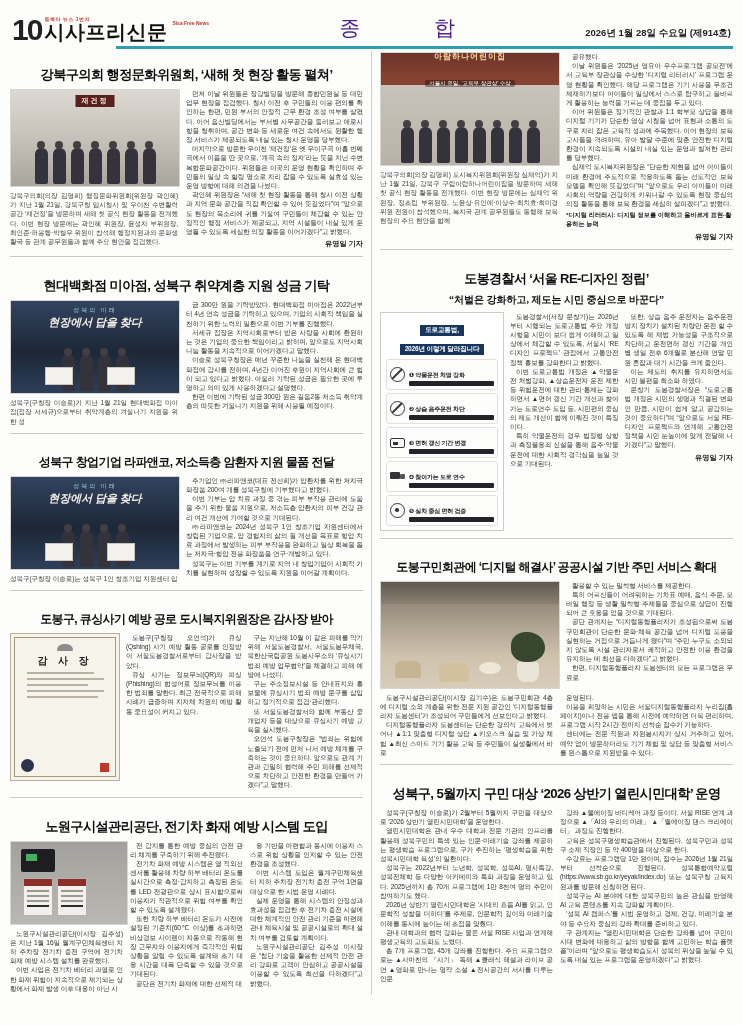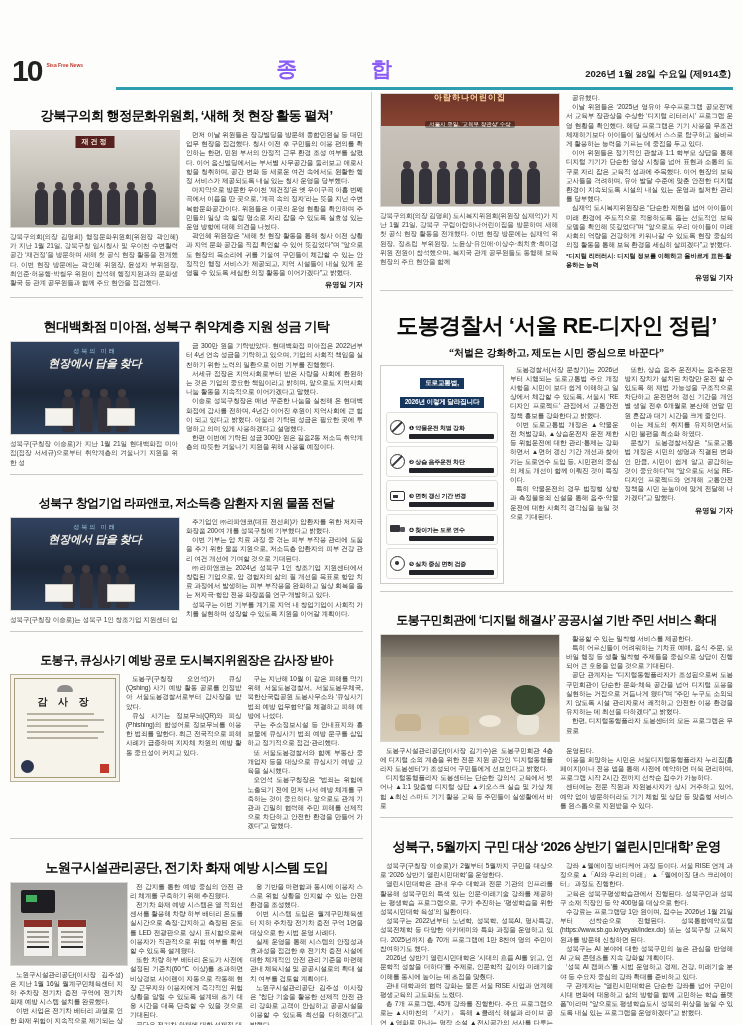--- a/index.html
+++ b/index.html
@@ -8,33 +8,33 @@
   .page { position:relative; width:743px; height:1025px; background:#fdfdfc; }
 
   
   .masthead { display:flex; align-items:flex-end; justify-content:space-between; padding:14px 12px 0 12px; }
   .logo { display:flex; align-items:flex-end; gap:3px; }
   .logo-num { font-size:30px; font-weight:900; line-height:0.8; letter-spacing:-2px; }
   .logo-kr-wrap { display:flex; flex-direction:column; line-height:1; }
   .logo-tag { font-size:5px; color:#c0392b; font-weight:700; letter-spacing:0.5px; }
   .logo-kr { font-size:20px; font-weight:800; letter-spacing:0.5px; color:#111; }
   .logo-en { font-size:5px; color:#c0392b; font-weight:700; margin-left:2px; align-self:flex-start; padding-top:3px; }
-  .section { font-size:21px; font-weight:700; letter-spacing:34px; padding-left:34px; color:#8b5cf6;margin-top:41px; }
+  .section { font-size:21px; font-weight:400; letter-spacing:34px; padding-left:34px; color:#4c1d95; }
   .issue { font-size:9.5px; font-weight:700; color:#222; padding-bottom:2px; }
   .rule { height:3px; background:#2f9fb0; margin:4px 10px 0 116px; }
 
   
   main { display:flex; padding:2px 8px 0 8px; gap:6px; }
   .colL,.colR { width:50%; min-width:0; }
   .vdiv { width:1px; background:#cfcfcc; }
   .sep { border:none; border-top:1px solid #c9c9c6; margin:5px 2px; }
 
   .art { padding:1px 2px 2px; }
   .hl { text-align:center; font-weight:800; color:#0d0d0d; margin:14px 0 5px; white-space:nowrap; overflow:hidden; letter-spacing:-0.6px; }
-  .h17{font-size:22px;} .h14{font-size:14px;} .h13{font-size:13.2px;} .h12{font-size:12px;}
+  .h17{font-size:13px;} .h14{font-size:14px;} .h13{font-size:13.2px;} .h12{font-size:12px;}
   .subhead { text-align:center; font-family:"Liberation Serif","DejaVu Serif",serif; font-weight:700; font-size:10px; margin:0 0 5px; color:#111; }
 
   .row { display:flex; gap:6px; align-items:flex-start; }
   .grow { flex:1; min-width:0; }
   .btx { font-size:6.6px; line-height:9.2px; text-align:justify; color:#2d2d2d; letter-spacing:-0.1px; }
   .btx p { margin:0; text-indent:6px; }
   .cap { font-size:6.6px; line-height:9.2px; text-align:justify; color:#3a3a3a; margin-top:4px; letter-spacing:-0.1px; }
   .cols { display:flex; gap:7px; }
   .cols > div { flex:1; min-width:0; }
   .byline { text-align:right; font-size:7.2px; font-weight:700; color:#111; margin-top:3px; }
@@ -52,21 +52,21 @@
   .ph-a2 { width:178px; height:112px; background:linear-gradient(180deg,#cfcac2,#b8b2a8); }
   .ph-banner { position:absolute; top:0; left:0; right:0; height:32px; background:linear-gradient(180deg,#6e352a,#8a4532); display:flex; flex-direction:column; align-items:center; justify-content:center; gap:18px; }
   .ph-banner .b1 { color:#ffd9a0; font-size:8px; font-weight:800; letter-spacing:1px; }
   .ph-banner .b2 { color:#fff; font-size:5.5px; background:rgba(0,0,0,.35); padding:0 4px; border-radius:2px; }
   .ph-navy { width:168px; height:92px; background:linear-gradient(180deg,#33435f,#1c2737 55%,#2d3f59); }
   .ph-navy .s1 { position:absolute; top:5px; left:0; right:0; text-align:center; color:#9fd0e4; font-size:6px; letter-spacing:2px; }
   .ph-navy .s2 { position:absolute; top:14px; left:0; right:0; text-align:center; color:#f2efe8; font-size:11px; font-weight:800; font-family:"Liberation Serif","DejaVu Serif",serif; font-style:italic; }
   .placard { position:absolute; bottom:8px; width:26px; height:16px; background:#f4f2ec; border:1px solid #c9c5bc; }
   .p1{ left:34px; } .p2{ left:96px; }
 
-  .cert { width:110px; height:108px; background:#f6f3ea; border:1px solid #b9b099; box-shadow:inset 0 0 0 3px #f6f3ea, inset 0 0 0 4px #a59a7c; padding:10px 6px 6px; box-sizing:border-box; position:relative; }
+  .cert { width:110px; height:148px; background:#f6f3ea; border:1px solid #b9b099; box-shadow:inset 0 0 0 3px #f6f3ea, inset 0 0 0 4px #a59a7c; padding:10px 6px 6px; box-sizing:border-box; position:relative; }
   .emb { width:16px; height:7px; margin:0 auto 3px; background:#8d8d8d; border-radius:50% 50% 10% 10% / 100% 100% 20% 20%; }
   .cert-t { text-align:center; font-family:"Liberation Serif","DejaVu Serif",serif; font-weight:700; font-size:10px; letter-spacing:4px; color:#222; }
   .cline { height:2px; background:#b9b2a2; margin:4px 10px 0; }
   .cline.w1{width:70%;} .cline.w2{width:80%;} .cline.w3{width:64%;} .cline.w4{width:74%;}
   .seal-dark { position:absolute; left:10px; bottom:8px; width:13px; height:13px; border-radius:50%; background:#2c3550; }
   .seal-red { position:absolute; right:10px; bottom:8px; width:9px; height:9px; background:#c0392b; }
 
   .ph-a6 { width:178px; height:106px; background:linear-gradient(180deg,#7d766c 0%,#a79c8a 35%,#cfc3ae 70%,#d8cdb9); }
   .int-ceil { position:absolute; top:0; left:0; right:0; height:22px; background:linear-gradient(#5f584f,#8a8173); }
   .chairA { position:absolute; bottom:10px; left:14px; width:26px; height:17px; background:#c7b492; border-radius:6px 6px 3px 3px; }
@@ -104,20 +104,24 @@
   .ig-bar { height:5px; background:#23232a; border-radius:1px; }
 </style>
 </head>
 <body>
 
 <div class="page">
 
   <div class="masthead">
     <div class="logo">
       <span class="logo-num">10</span>
+      <span class="logo-kr-wrap">
+        <span class="logo-tag">동북아 뉴스 1번지</span>
+        <span class="logo-kr">시사프리신문</span>
+      </span>
       <span class="logo-en">Sisa Free News</span>
     </div>
     <div class="section">종 합</div>
     <div class="issue">2026년 1월 28일 수요일 (제914호)</div>
   </div>
   <div class="rule"></div>
 
   <main>
 
     <div class="colL">

